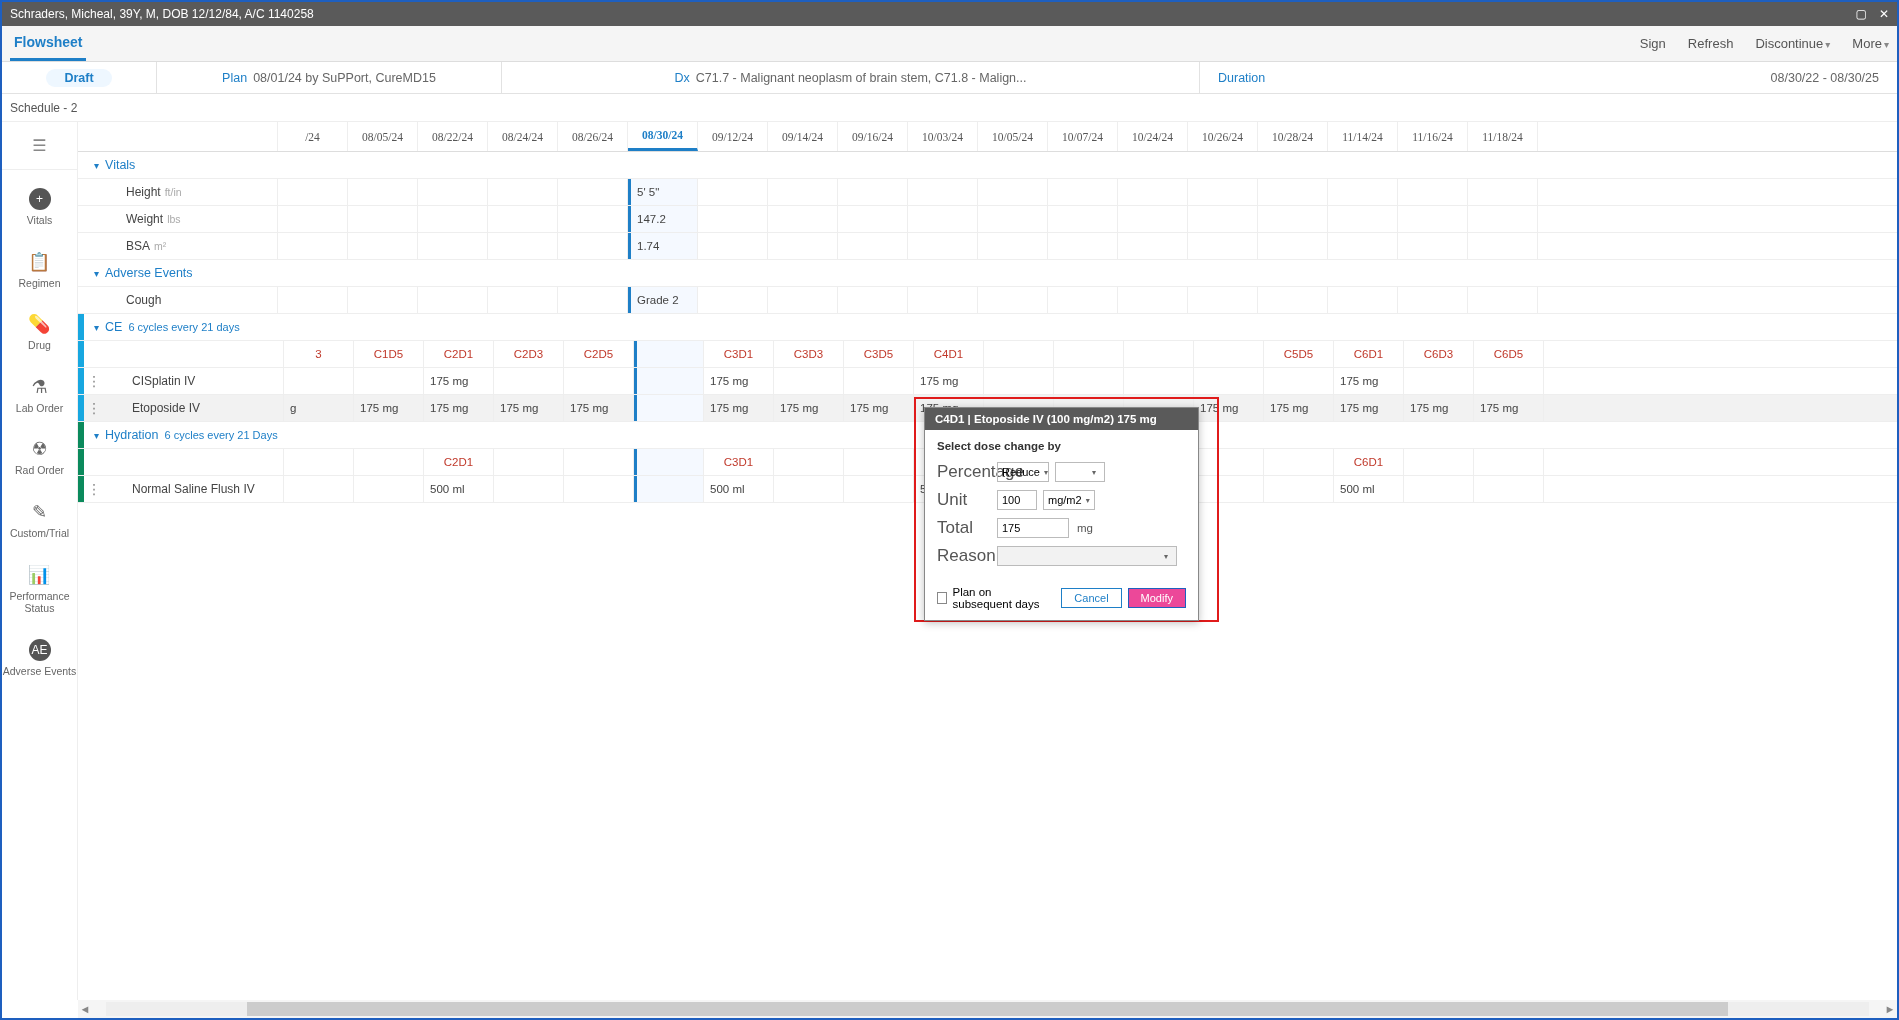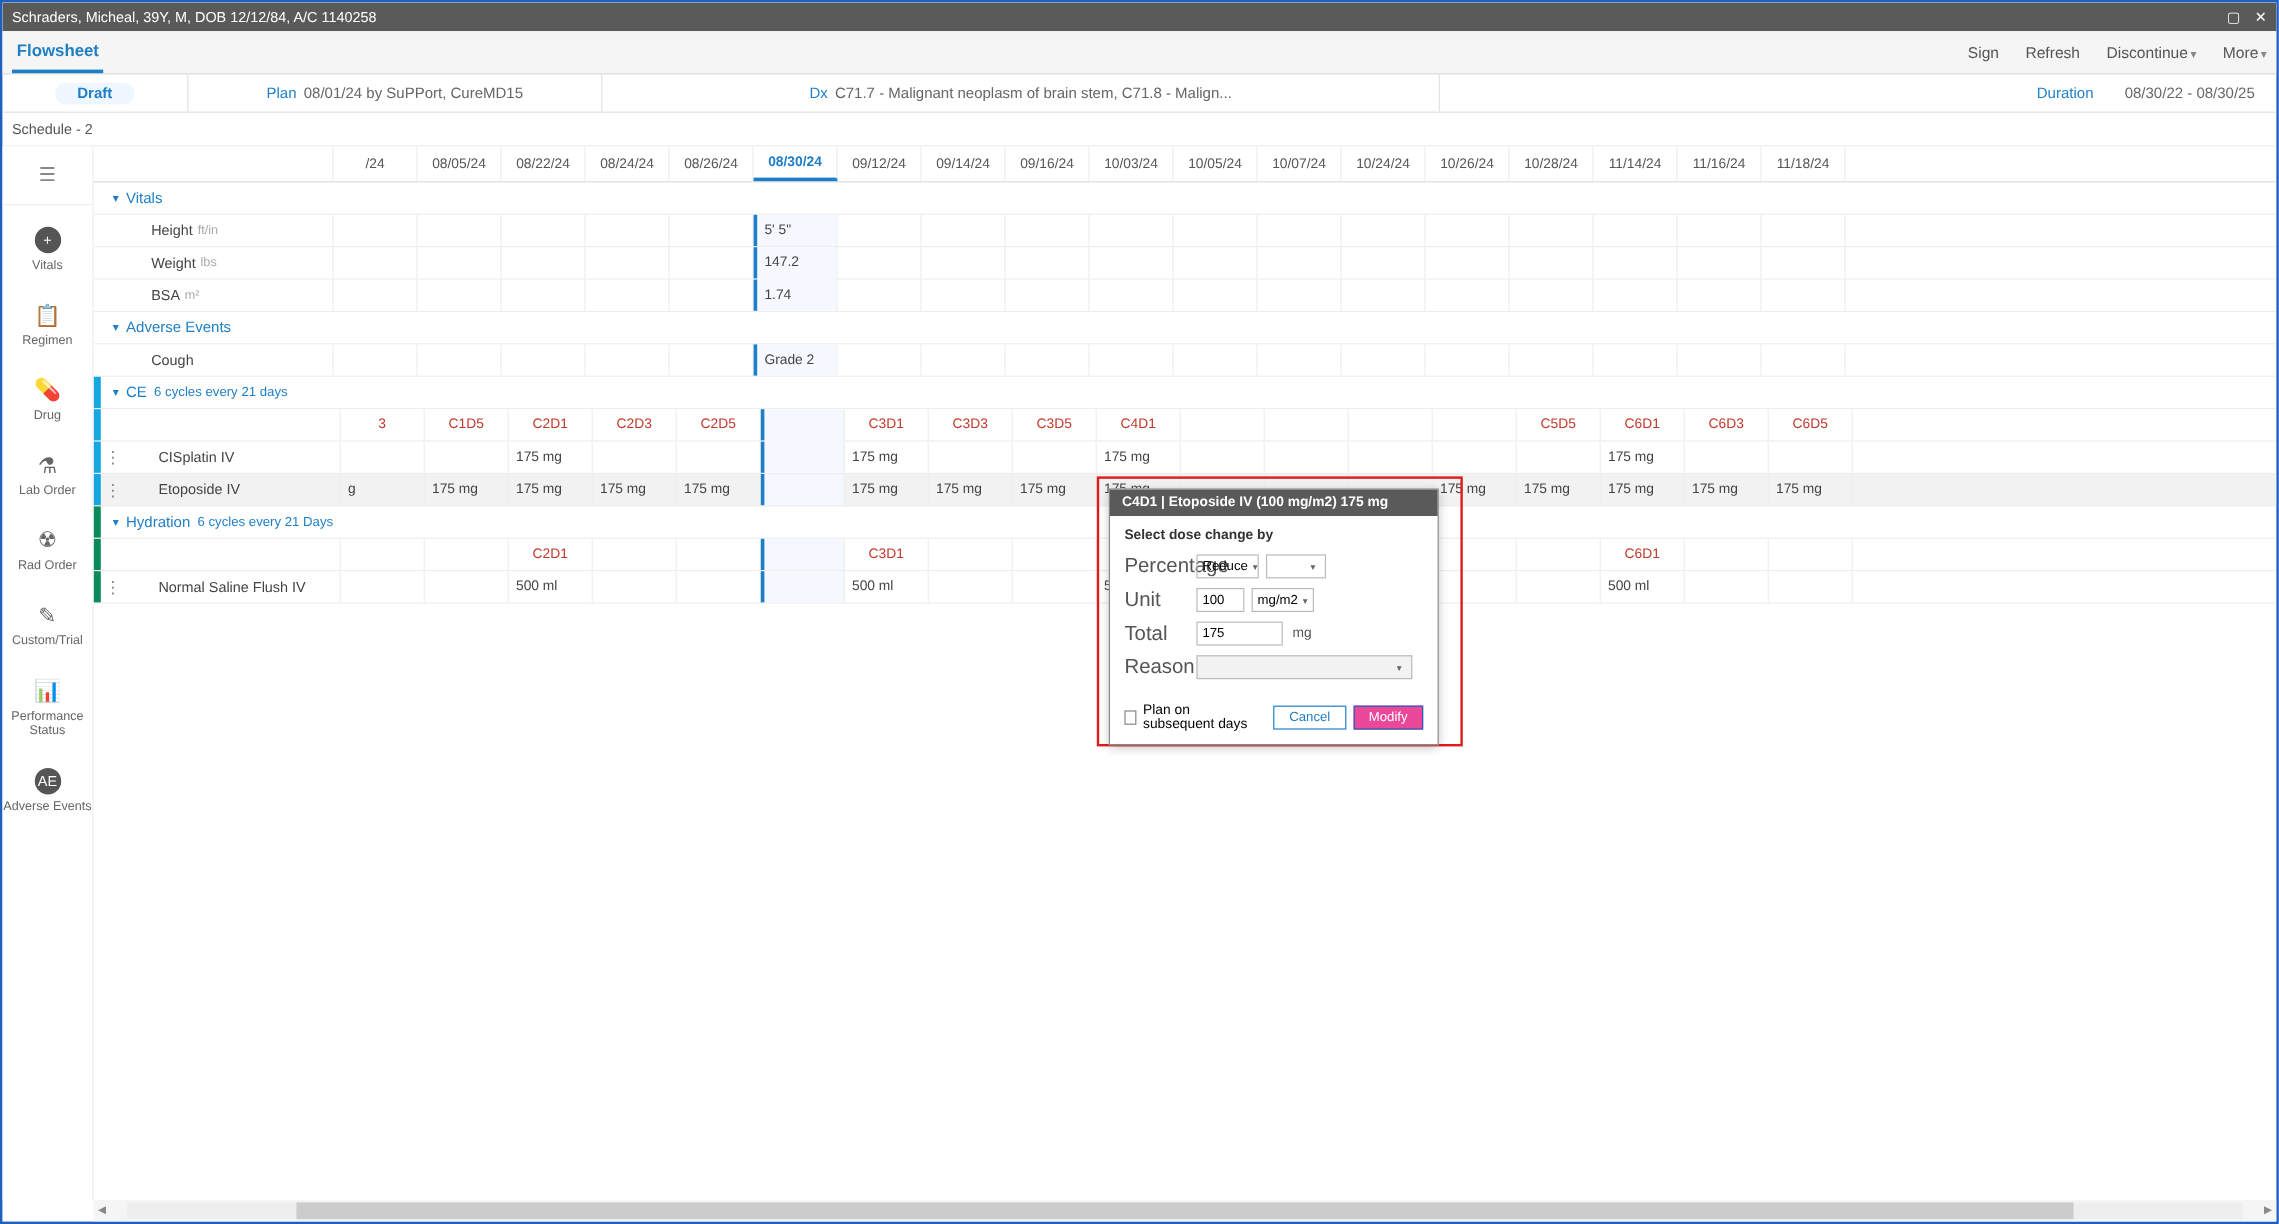--- a/index.html
+++ b/index.html
@@ -94,21 +94,21 @@
 .draft-pill {
   background: #eef7ff;
   color: #1e7fc7;
   border-radius: 12px;
   padding: 2px 18px;
   font-weight: 600;
   font-size: 12.5px;
 }
 .ctx-lbl { color:#1e7fc7; margin-right:6px; }
 .ctx-val { color:#666; }
-.ctx-last { flex:1; justify-content:flex-end; border-right:none;gap:20px;}
+.ctx-last { flex:1; justify-content:space-between; border-right:none;gap:20px;}
 
 .schedule-bar {
   height: 28px;
   display:flex;
   align-items:center;
   font-size:12px;
   color:#555;
   padding:0 8px;
   border-bottom:1px solid #eee;
 }
@@ -165,20 +165,21 @@
 }
 .date-cell {
   width:70px;
   flex-shrink:0;
   border-right:1px solid #eee;
   font-size:11.5px;
   color:#555;
   display:flex;
   align-items:center;
   justify-content:center;
+  font-family:Liberation Serif, serif;
 }
 .date-cell.active {
   border-bottom:3px solid #1e7fc7;
   color:#1e7fc7;
   font-weight:600;
 }
 .section-row {
   display:flex;
   height:27px;
   border-bottom:1px solid #eee;

